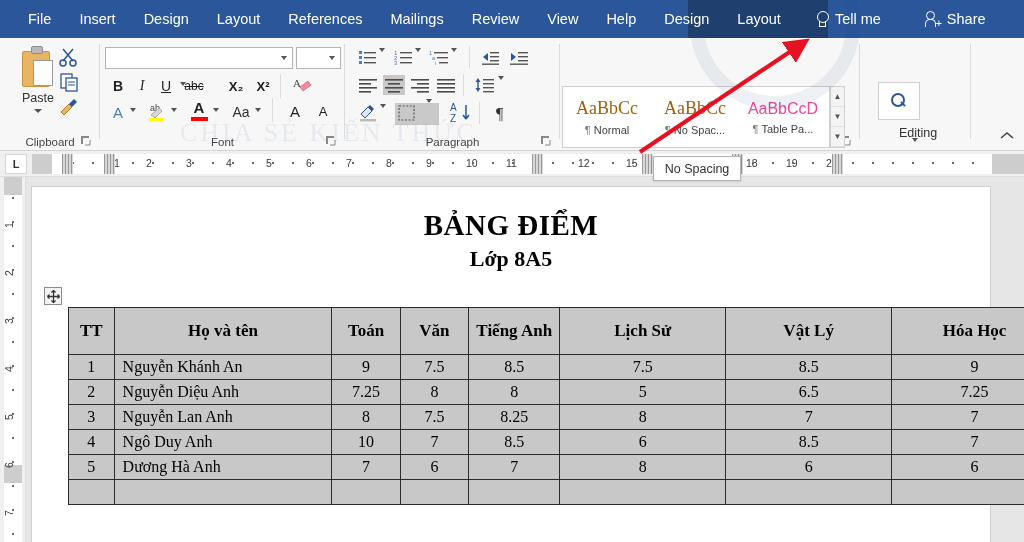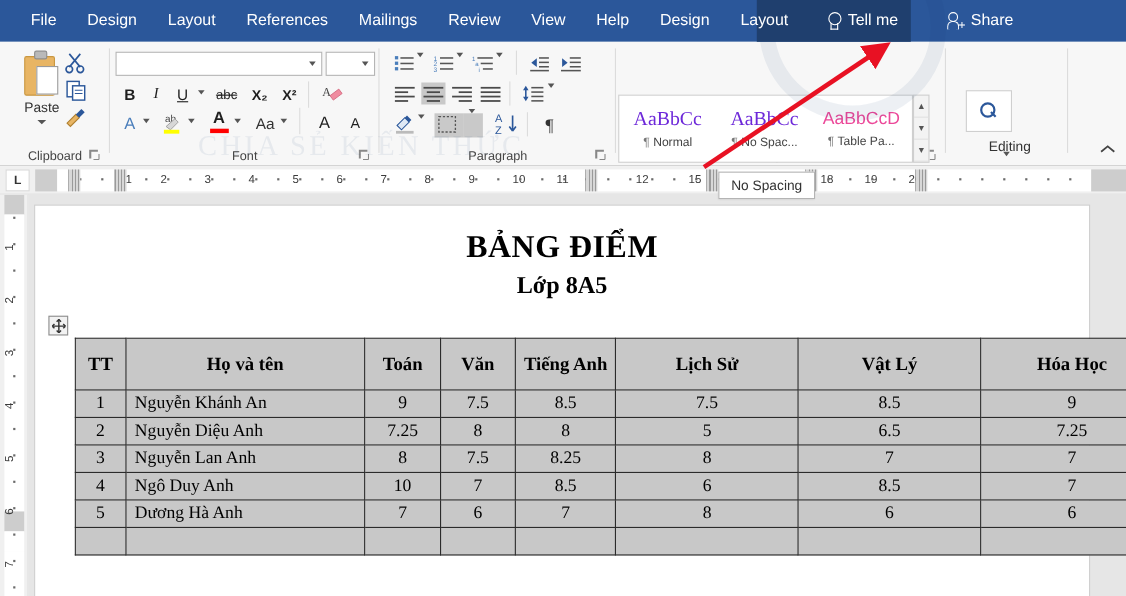--- a/index.html
+++ b/index.html
@@ -97,21 +97,21 @@
   .pbtn { position:absolute; width:22px; height:20px; }
   .pbtn.sel { background:#c9c9c9; }
 
   
   .styles-box {
     position:absolute; left:562px; top:48px; width:268px; height:62px;
     background:#fff; border:1px solid #cfcfcf; display:flex;
   }
   .style-item { width:88px; height:60px; display:flex; flex-direction:column;
     align-items:center; justify-content:center; }
-  .style-prev { font-family:"Liberation Serif", serif; font-size:18px; color:#6d28d9; }
+  .style-prev { font-family:"Liberation Serif", serif; font-size:18px; color:#a16207; }
   .style-prev.sans { font-family:"Liberation Sans", sans-serif; font-size:16px; color:#ec4899;}
   .style-name { font-size:11px; color:#444; margin-top:5px; }
   .pilcrow { color:#777; }
   .sgal-scroll { position:absolute; left:830px; top:48px; width:15px; height:62px;
     background:#f3f3f3; border:1px solid #cfcfcf; display:flex; flex-direction:column; }
   .sgal-scroll div { flex:1; display:flex; align-items:center; justify-content:center;
     font-size:8px; color:#555; border-bottom:1px solid #e0e0e0;}
 
   
   .edit-btn { position:absolute; left:878px; top:44px; width:42px; height:38px;
@@ -204,20 +204,21 @@
 
   <div class="watermark">
     <div class="wm-ring"></div>
     <div class="wm-text">CHIA SẺ KIẾN THỨC</div>
   </div>
 
   <div class="tabbar">
     <div class="ctx-band" style="left:688px; width:140px;"></div>
 
     <div class="tab" style="margin-left:14px;">File</div>
+    <div class="tab">Insert</div>
     <div class="tab">Design</div>
     <div class="tab">Layout</div>
     <div class="tab">References</div>
     <div class="tab">Mailings</div>
     <div class="tab">Review</div>
     <div class="tab">View</div>
     <div class="tab">Help</div>
     <div class="tab ctx">Design</div>
     <div class="tab ctx">Layout</div>
 
@@ -286,21 +287,21 @@
         <span style="flex:1; font-size:12px; color:#222; padding-left:4px; text-align:left;"></span>
         <span class="ar"></span>
       </div>
 
       <div class="fbtn" style="left:7px; top:37px; width:22px; height:22px; font-weight:bold;">B</div>
       <div class="fbtn" style="left:31px; top:37px; width:22px; height:22px; font-style:italic; font-family:'Liberation Serif',serif;">I</div>
       <div class="fbtn" style="left:55px; top:37px; width:22px; height:22px; text-decoration:underline;">U</div>
       <div class="fbtn" style="left:80px; top:44px;">
           <span class="drop-ar"></span>
         </div>
-      <div class="fbtn" style="left:92px; top:37px; width:28px; height:22px; font-size:12px; text-decoration:line-through;">abc</div>
+      <div class="fbtn" style="left:80px; top:37px; width:28px; height:22px; font-size:12px; text-decoration:line-through;">abc</div>
       <div class="fbtn" style="left:124px; top:37px; width:24px; height:22px; font-size:13px; font-weight:bold;">X₂</div>
       <div class="fbtn" style="left:151px; top:37px; width:24px; height:22px; font-size:13px; font-weight:bold;">X²</div>
       <div class="group-sep" style="left:180px; top:36px; height:24px;"></div>
       <div class="fbtn" style="left:190px; top:36px; width:24px; height:24px;">
         <svg width="22" height="22" viewBox="0 0 22 22">
           <text x="2" y="12" font-size="11" font-family="Liberation Serif" fill="#444">A</text>
           <path d="M9 12 L17 6 L20 10 L12 16 Z" fill="#f08ca0" stroke="#d4697f" stroke-width=".8"></path>
         </svg>
       </div>
 

